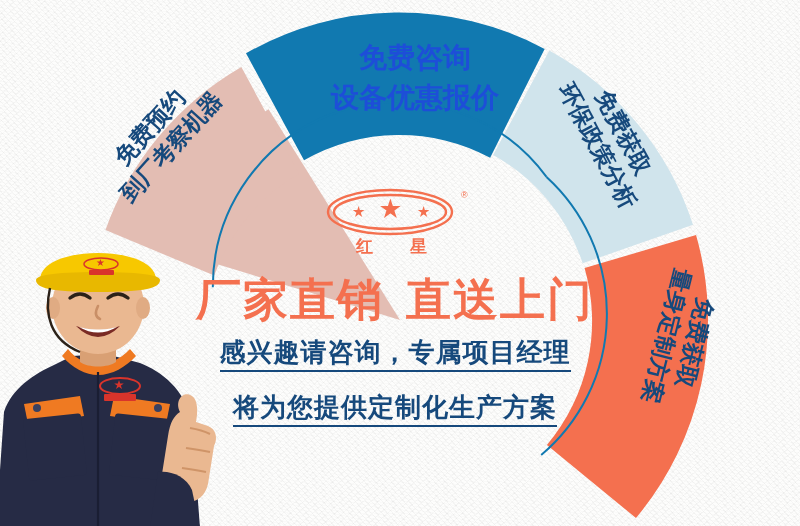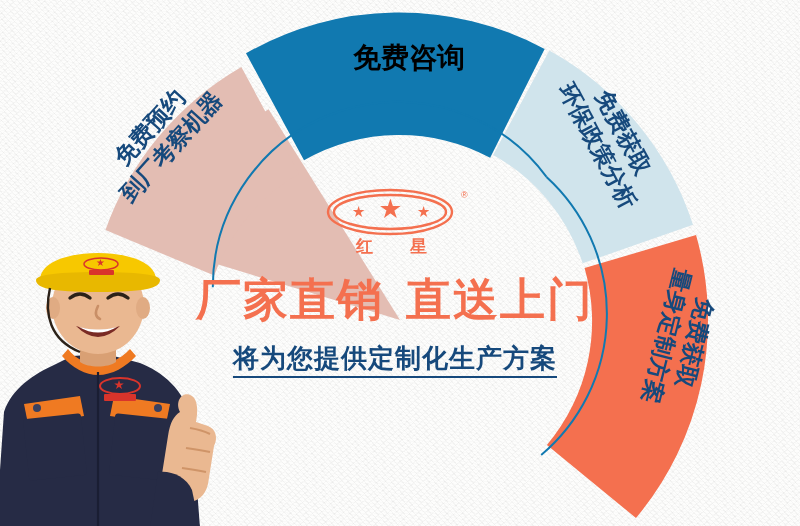--- a/index.html
+++ b/index.html
@@ -54,22 +54,22 @@
     white-space:nowrap;
     line-height:1.28;
     text-align:center;
   }
   #label-pink{
     left:86px;top:108px;width:150px;
     color:#16497c;font-size:23px;
     transform:rotate(-48deg);transform-origin:center center;
   }
   #label-blue{
-    left:284px;top:38px;width:250px;
-    color:#000000;font-size:28px;line-height:1.42;
+    left:290px;top:38px;width:250px;
+    color:#1d4ed8;font-size:28px;line-height:1.42;
   }
   #label-lightblue{
     left:530px;top:110px;width:160px;
     color:#16497c;font-size:23px;
     transform:rotate(62deg);transform-origin:center center;
   }
   #label-orange{
     left:600px;top:310px;width:160px;
     color:#16497c;font-size:23px;
     transform:rotate(104deg);transform-origin:center center;
@@ -131,20 +131,21 @@
     </g>
   </svg>
 
   <div class="arc-label" id="label-pink">
     <div>免费预约</div>
     <div>到厂考察机器</div>
   </div>
 
   <div class="arc-label" id="label-blue">
     <div>免费咨询</div>
+    <div>设备优惠报价</div>
   </div>
 
   <div class="arc-label" id="label-lightblue">
     <div>免费获取</div>
     <div>环保政策分析</div>
   </div>
 
   <div class="arc-label" id="label-orange">
     <div>免费获取</div>
     <div>量身定制方案</div>
@@ -169,20 +170,23 @@
         <text x="151" y="14" font-size="9" fill="#f4704f" font-family="Liberation Sans, sans-serif">®</text>
         <text x="46" y="68" font-size="17" fill="#f4704f" font-weight="bold" font-family="Liberation Sans, sans-serif">红</text>
         <text x="100" y="68" font-size="17" fill="#f4704f" font-weight="bold" font-family="Liberation Sans, sans-serif">星</text>
       </svg>
     </div>
 
     <div class="headline">
       <span>厂家直销</span><span class="gap"></span><span>直送上门</span>
     </div>
 
+    <div class="subline">
+      <span class="u">感兴趣请咨询，专属项目经理</span>
+    </div>
 
     <div class="subline second">
       <span class="u">将为您提供定制化生产方案</span>
     </div>
   </div>
 
   <svg id="worker" viewBox="0 0 232 292">
 
     <path fill="#262b45" d="M62 128 C40 138 18 152 10 176 L2 292 L206 292 L198 186 C190 152 168 136 146 127
              L112 118 L78 120 Z"></path>

